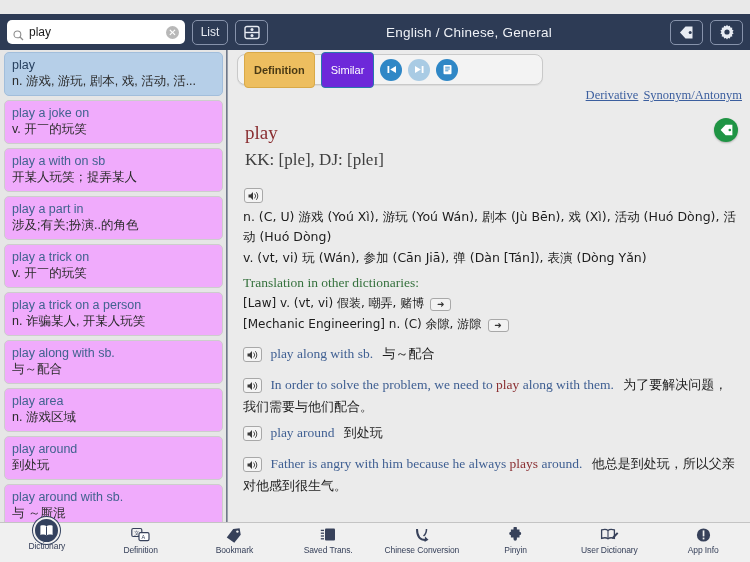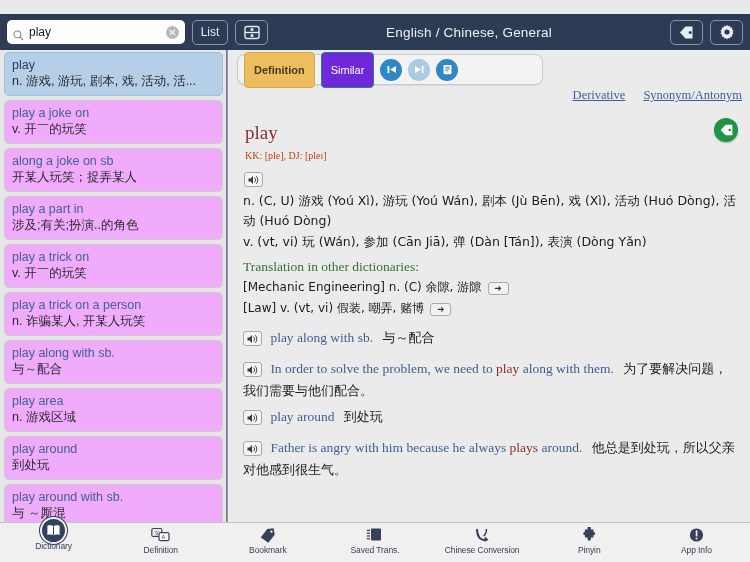--- a/index.html
+++ b/index.html
@@ -108,38 +108,38 @@
   .cbtn {
     width:22px; height:22px; border-radius:50%; background:#2f87c6;
     display:flex; align-items:center; justify-content:center; cursor:pointer;
   }
   .cbtn.dim { background:#a9cbe4; }
   .cbtn svg { display:block; }
 
   .xlinks {
     position:absolute; right:8px; top:38px;
     font-family:"Liberation Serif", serif; font-size:12.5px;
-    color:#3b5e9e; display:flex; gap:18px;
+    color:#3b5e9e; display:flex; gap:5px;
   }
   .xlinks span { text-decoration:underline; cursor:pointer; }
 
   .tagbtn {
     position:absolute; right:12px; top:68px; width:24px; height:24px;
     border-radius:50%; background:#1f9444; display:flex;
     align-items:center; justify-content:center; cursor:pointer;
     box-shadow:0 1px 2px rgba(0,0,0,.25);
   }
 
   .body {
     position:absolute; left:0; right:0; top:62px; bottom:0;
     padding:10px 14px 0 14px; overflow:hidden;
     font-family:"Liberation Serif", serif;
   }
   .headword { font-size:19px; color:#8a2f32; margin:0 0 6px 2px; }
-  .kk { font-size:10px; color:#c2410c; margin:0 0 8px 2px; }
+  .kk { font-size:17px; color:#404040; margin:0 0 15px 2px; }
 
   .spk {
     display:inline-block; width:19px; height:15px; border:1px solid #a8a8a8;
     border-radius:3px; background:#f4f4f4; vertical-align:middle;
     position:relative; cursor:pointer; margin-right:5px;
   }
   .spk svg { position:absolute; left:3px; top:2px; }
 
   .defline { font-size:13.5px; line-height:20px; color:#2f2f2f; margin-bottom:1px; }
   .defline .cn { font-family:"DejaVu Sans", sans-serif; font-size:12.5px; color:#1c1c1c; }
@@ -245,21 +245,21 @@
 
       <div class="entry sel">
         <div class="term">play</div>
         <div class="gloss">n. 游戏, 游玩, 剧本, 戏, 活动, 活...</div>
       </div>
       <div class="entry">
         <div class="term">play a joke on</div>
         <div class="gloss">v. 开￣的玩笑</div>
       </div>
       <div class="entry">
-        <div class="term">along a joke on sb</div>
+        <div class="term">play a with on sb</div>
         <div class="gloss">开某人玩笑；捉弄某人</div>
       </div>
       <div class="entry">
         <div class="term">play a part in</div>
         <div class="gloss">涉及;有关;扮演..的角色</div>
       </div>
       <div class="entry">
         <div class="term">play a trick on</div>
         <div class="gloss">v. 开￣的玩笑</div>
       </div>
@@ -344,25 +344,25 @@
       <div class="defline">
         <span class="cn">n. (C, U)  游戏 (Yoú Xì), 游玩 (Yoú Wán), 剧本 (Jù Bēn), 戏 (Xì), 活动 (Huó Dòng), 活动 (Huó Dòng)</span>
       </div>
       <div class="defline">
         <span class="cn">v. (vt, vi)  玩 (Wán), 参加 (Cān Jiā), 弹 (Dàn [Tán]), 表演 (Dòng Yǎn)</span>
       </div>
 
       <div class="sechead">Translation in other dictionaries:</div>
 
       <div class="otherline">
+        <span class="cn">[Law] v. (vt, vi) 假装, 嘲弄, 赌博</span>
+        <span class="arrowbtn">➜</span>
+      </div>
+      <div class="otherline">
         <span class="cn">[Mechanic Engineering] n. (C) 余隙, 游隙</span>
-        <span class="arrowbtn">➜</span>
-      </div>
-      <div class="otherline">
-        <span class="cn">[Law] v. (vt, vi) 假装, 嘲弄, 赌博</span>
         <span class="arrowbtn">➜</span>
       </div>
 
       <div class="phrase">
         <span class="spk">
           <svg width="12" height="10" viewBox="0 0 12 10">
               <path d="M0.5 3.4 h2 L5 1 v8 L2.5 6.6 h-2 Z" fill="#3a3a3a"></path>
               <path d="M6.6 2.6 a3.4 3.4 0 0 1 0 4.8" stroke="#3a3a3a" stroke-width=".9" fill="none"></path>
               <path d="M8.3 1.2 a5.6 5.6 0 0 1 0 7.6" stroke="#3a3a3a" stroke-width=".9" fill="none"></path>
             </svg>
@@ -472,20 +472,30 @@
 
     <div class="tab">
       <div class="ic">
         <svg width="17" height="16" viewBox="0 0 17 16">
           <path d="M6.5 1.2 a1.7 1.7 0 0 1 3.4 0 v1.4 h2.6 v2.2 a1.7 1.7 0 0 1 0 3.4 v2.2 h-2.6 v1.6 a1.7 1.7 0 0 1-3.4 0 v-1.6 H3.9 V8.2 a1.7 1.7 0 0 1 0-3.4 V2.6 h2.6 Z" fill="#37415a"></path>
         </svg>
       </div>
       <div class="lb">Pinyin</div>
     </div>
 
+    <div class="tab">
+      <div class="ic">
+        <svg width="19" height="16" viewBox="0 0 19 16">
+          <path d="M8 3.4 C6.6 2.2 3.6 2.3 1.6 2.9 v8.4 C3.6 10.7 6.6 10.6 8 11.8 C9.4 10.6 12.4 10.7 14.4 11.3 V2.9 C12.4 2.3 9.4 2.2 8 3.4 Z" fill="none" stroke="#37415a" stroke-width="1.3"></path>
+          <line x1="8" y1="3.6" x2="8" y2="11.6" stroke="#37415a" stroke-width="1.1"></line>
+          <path d="M12.6 9.8 L17 5.2 l1.4 1.4 -4.4 4.6 -2 .6 Z" fill="#37415a"></path>
+        </svg>
+      </div>
+      <div class="lb">User Dictionary</div>
+    </div>
 
     <div class="tab">
       <div class="ic">
         <svg width="15" height="16" viewBox="0 0 15 16">
           <circle cx="7.5" cy="8" r="6.6" fill="#37415a"></circle>
           <rect x="6.7" y="3.4" width="1.7" height="6" fill="#f0f0f0"></rect>
           <rect x="6.7" y="10.6" width="1.7" height="1.8" fill="#f0f0f0"></rect>
         </svg>
       </div>
       <div class="lb">App Info</div>

